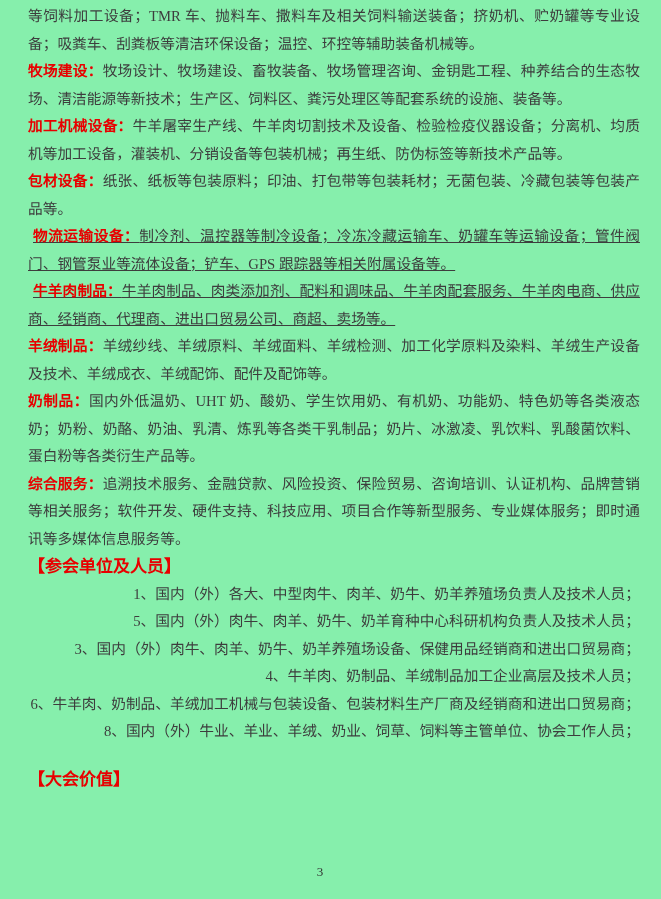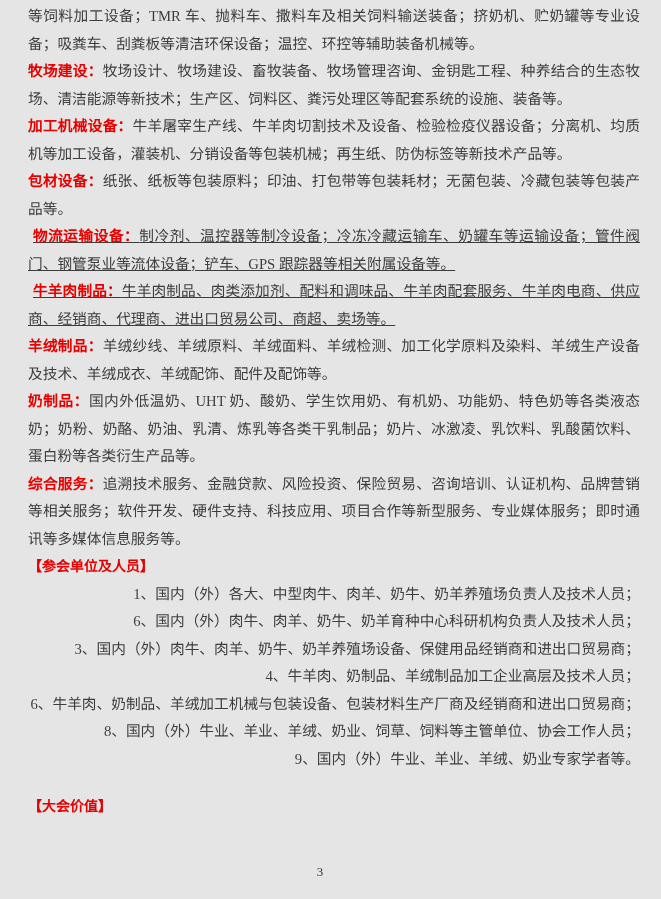--- a/index.html
+++ b/index.html
@@ -4,21 +4,21 @@
 <style>
   html, body {
     margin: 0;
     padding: 0;
     background: #ffffff;
   }
   .page {
     position: relative;
     width: 661px;
     height: 899px;
-    background: #e5e5e5;
+    background: #86efac;
     overflow: hidden;
     font-family: "Liberation Serif", "DejaVu Serif", serif;
     color: #3d3d3d;
   }
   .content {
     padding: 3px 21px 0 28px;
     font-size: 14.7px;
     line-height: 27.5px;
     text-align: justify;
     text-justify: inter-ideograph;
@@ -31,21 +31,21 @@
     color: #e80000;
     font-weight: 700;
   }
   .para.indent-sm {
     text-indent: 5px;
     text-decoration: underline;
   }
   .section-heading {
     color: #e80000;
     font-weight: 700;
-    font-size: 14px;
+    font-size: 17px;
     text-align: left;
   }
   .list-item {
     padding-left: 4px;
     text-align: right;
   }
   .pre-heading-gap {
     height: 20px;
   }
   .page-number {
@@ -79,26 +79,25 @@
 
     <p class="para"><span class="cat-label">羊绒制品：</span><span>羊绒纱线、羊绒原料、羊绒面料、羊绒检测、加工化学原料及染料、羊绒生产设备及技术、羊绒成衣、羊绒配饰、配件及配饰等。</span></p>
 
     <p class="para"><span class="cat-label">奶制品：</span><span>国内外低温奶、UHT 奶、酸奶、学生饮用奶、有机奶、功能奶、特色奶等各类液态奶；奶粉、奶酪、奶油、乳清、炼乳等各类干乳制品；奶片、冰激凌、乳饮料、乳酸菌饮料、蛋白粉等各类衍生产品等。</span></p>
 
     <p class="para"><span class="cat-label">综合服务：</span><span>追溯技术服务、金融贷款、风险投资、保险贸易、咨询培训、认证机构、品牌营销等相关服务；软件开发、硬件支持、科技应用、项目合作等新型服务、专业媒体服务；即时通讯等多媒体信息服务等。</span></p>
 
     <p class="section-heading">【参会单位及人员】</p>
 
     <p class="list-item">1、国内（外）各大、中型肉牛、肉羊、奶牛、奶羊养殖场负责人及技术人员；</p>
-    <p class="list-item">6、国内（外）肉牛、肉羊、奶牛、奶羊育种中心科研机构负责人及技术人员；</p>
+    <p class="list-item">5、国内（外）肉牛、肉羊、奶牛、奶羊育种中心科研机构负责人及技术人员；</p>
     <p class="list-item">3、国内（外）肉牛、肉羊、奶牛、奶羊养殖场设备、保健用品经销商和进出口贸易商；</p>
     <p class="list-item">4、牛羊肉、奶制品、羊绒制品加工企业高层及技术人员；</p>
     <p class="list-item">6、牛羊肉、奶制品、羊绒加工机械与包装设备、包装材料生产厂商及经销商和进出口贸易商；</p>
     <p class="list-item">8、国内（外）牛业、羊业、羊绒、奶业、饲草、饲料等主管单位、协会工作人员；</p>
-    <p class="list-item">9、国内（外）牛业、羊业、羊绒、奶业专家学者等。</p>
 
     <div class="pre-heading-gap"></div>
 
     <p class="section-heading">【大会价值】</p>
 
   </div>
 
   <div class="page-number">3</div>
 </div>
 

